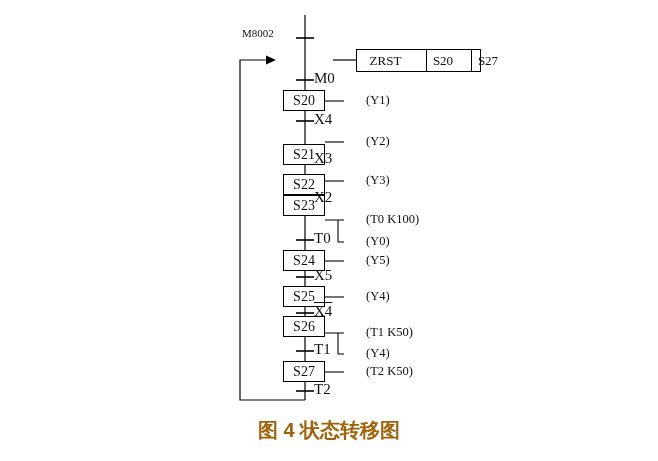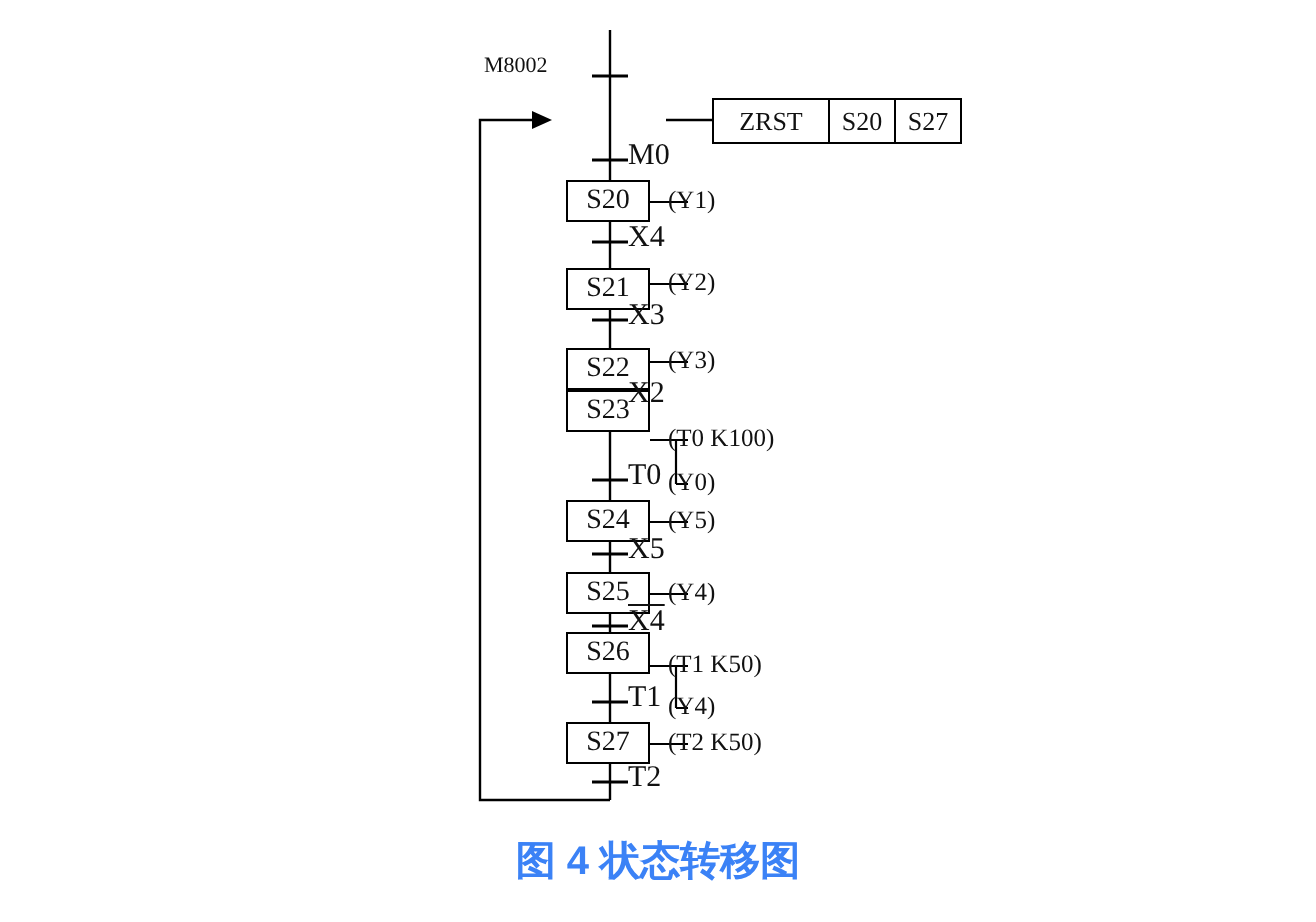--- a/index.html
+++ b/index.html
@@ -16,40 +16,40 @@
   }
   .s0-box {
     position:absolute; left:277px; top:47px; width:56px; height:26px;
     border:3px double #000; background:#fff; box-sizing:border-box;
     display:flex; align-items:center; justify-content:center;
     font-size:15px; z-index:2;
   }
   .zrst-box {
     position:absolute; left:356px; top:49px; width:125px; height:23px;
     border:1px solid #000; background:#fff; box-sizing:border-box;
-    display:flex; z-index:2; font-size:13px;
+    display:flex; z-index:2; font-size:13px;gap:12px;
   }
   .zrst-cell { display:flex; align-items:center; justify-content:center; box-sizing:border-box; }
   .zrst-cmd { flex:0 0 57px; }
   .zrst-arg { flex:0 0 33px; border-left:1px solid #000; }
   .t-label {
     position:absolute; left:314px; font-size:15px; z-index:3; white-space:nowrap;
   }
   .overline { text-decoration:overline; }
   .top-label {
     position:absolute; left:242px; top:27px; width:58px; 
     font-size:11px; z-index:2;
   }
   .coil {
-    position:absolute; left:334px; font-size:12.5px; z-index:2; white-space:nowrap;
+    position:absolute; left:366px; font-size:12.5px; z-index:2; white-space:nowrap;
   }
   .caption {
     position:absolute; left:0; top:417px; width:658px; text-align:center;
     font-family:"Liberation Sans", sans-serif; font-weight:700; font-size:20px;
-    color:#3b82f6; z-index:2;
+    color:#a16207; z-index:2;
   }
 </style>
 </head>
 <body>
 
 <div class="canvas">
 
   <svg class="layer-svg" width="658" height="461" viewBox="0 0 658 461">
 
     <path d="M305 15 V400" stroke="#000" stroke-width="1.2" fill="none"></path>
@@ -87,21 +87,21 @@
   <div class="top-label">M8002</div>
 
 
   <div class="zrst-box">
     <div class="zrst-cell zrst-cmd">ZRST</div>
     <div class="zrst-cell zrst-arg">S20</div>
     <div class="zrst-cell zrst-arg">S27</div>
   </div>
 
   <div class="state-box" style="top:90px">S20</div>
-  <div class="state-box" style="top:134px">S21</div>
+  <div class="state-box" style="top:144px">S21</div>
   <div class="state-box" style="top:174px">S22</div>
   <div class="state-box" style="top:195px">S23</div>
   <div class="state-box" style="top:250px">S24</div>
   <div class="state-box" style="top:286px">S25</div>
   <div class="state-box" style="top:316px">S26</div>
   <div class="state-box" style="top:361px">S27</div>
 
   <div class="t-label" style="top:70px">M0</div>
   <div class="t-label" style="top:111px">X4</div>
   <div class="t-label" style="top:150px">X3</div>

